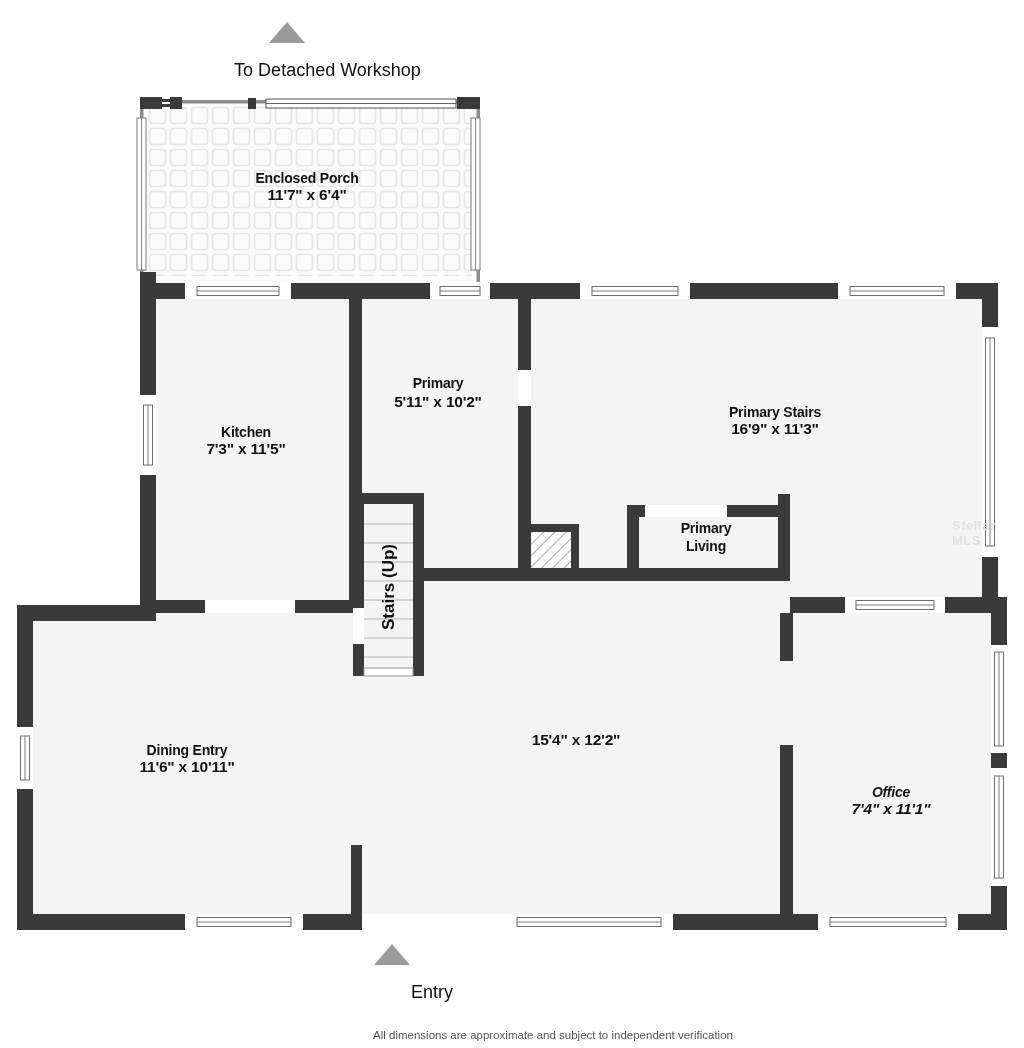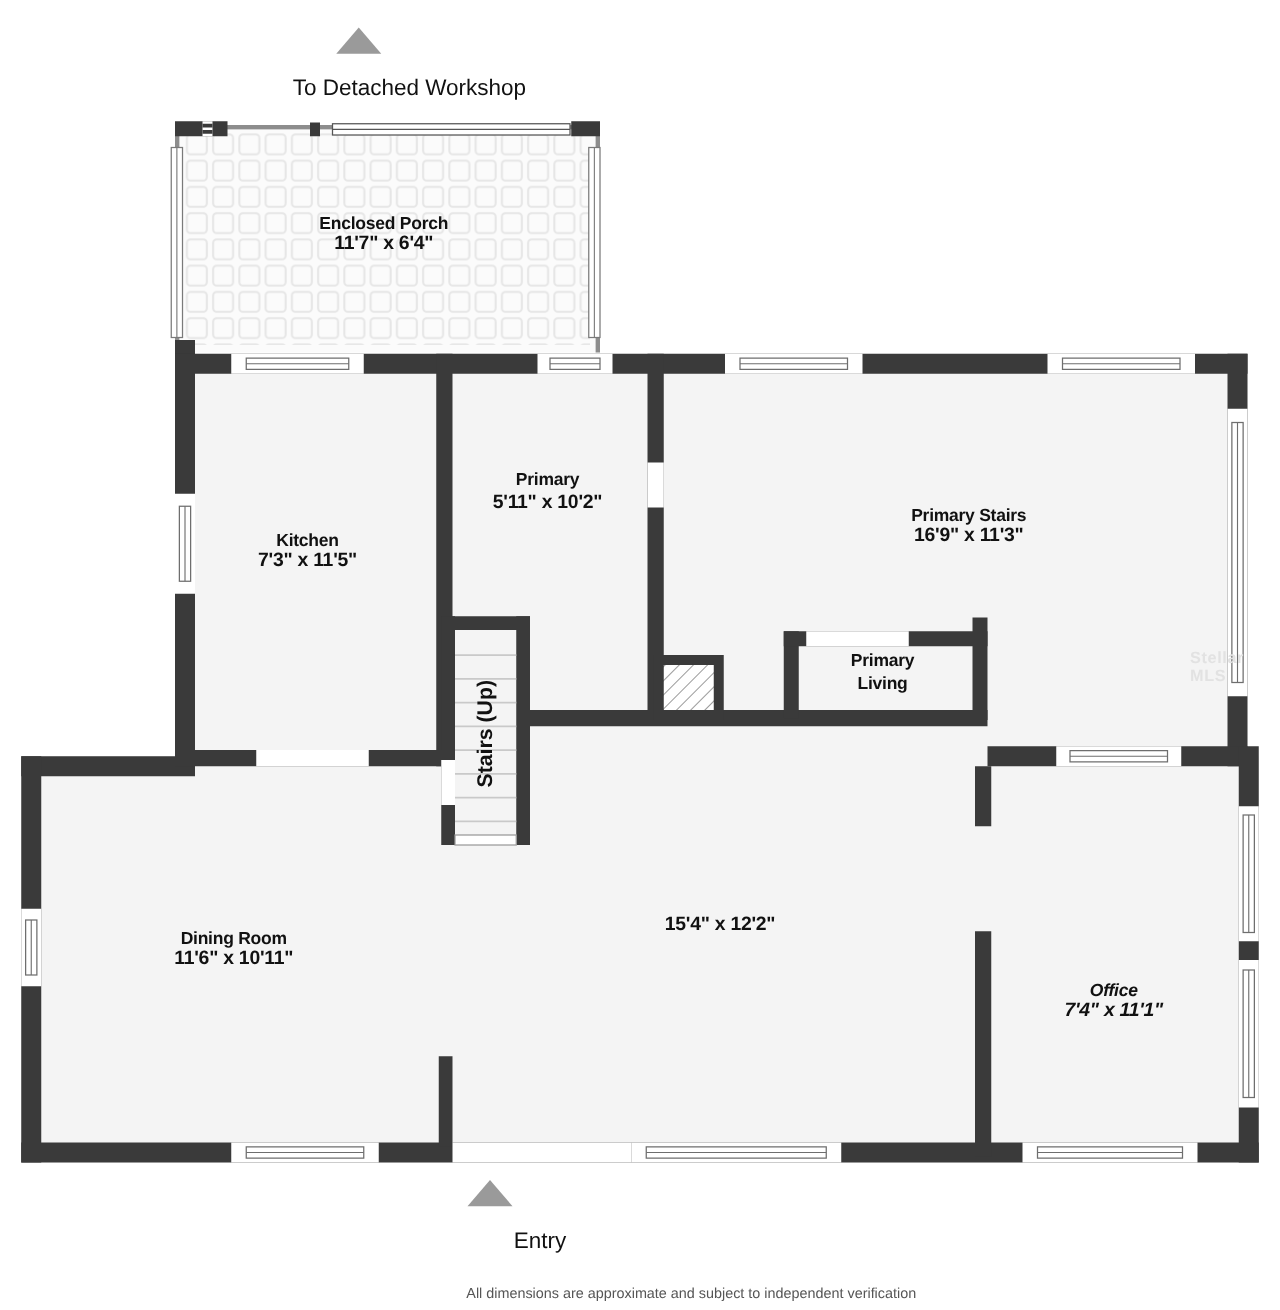--- a/index.html
+++ b/index.html
@@ -296,21 +296,21 @@
       <div>Primary</div>
       <div>Living</div>
     </div>
 </div>
 
 <div style="position:absolute; left:330px; top:528px; width:118px; height:118px; display:flex; align-items:center; justify-content:center;">
   <span class="stairs-label rot">Stairs (Up)</span>
 </div>
 
 <div class="lbl" style="left:0; top:742px; width:374px;">
-  <div class="room-name">Dining Room</div>
+  <div class="room-name">Dining Entry</div>
   <div class="room-dim">11'6" x 10'11"</div>
 </div>
 
 <div class="lbl" style="left:416px; top:731px; width:320px;">
   <div class="room-dim">15'4" x 12'2"</div>
 </div>
 
 <div class="lbl" style="left:791px; top:784px; width:200px;font-style:italic;">
   <div class="room-name">Office</div>
   <div class="room-dim">7'4" x 11'1"</div>

